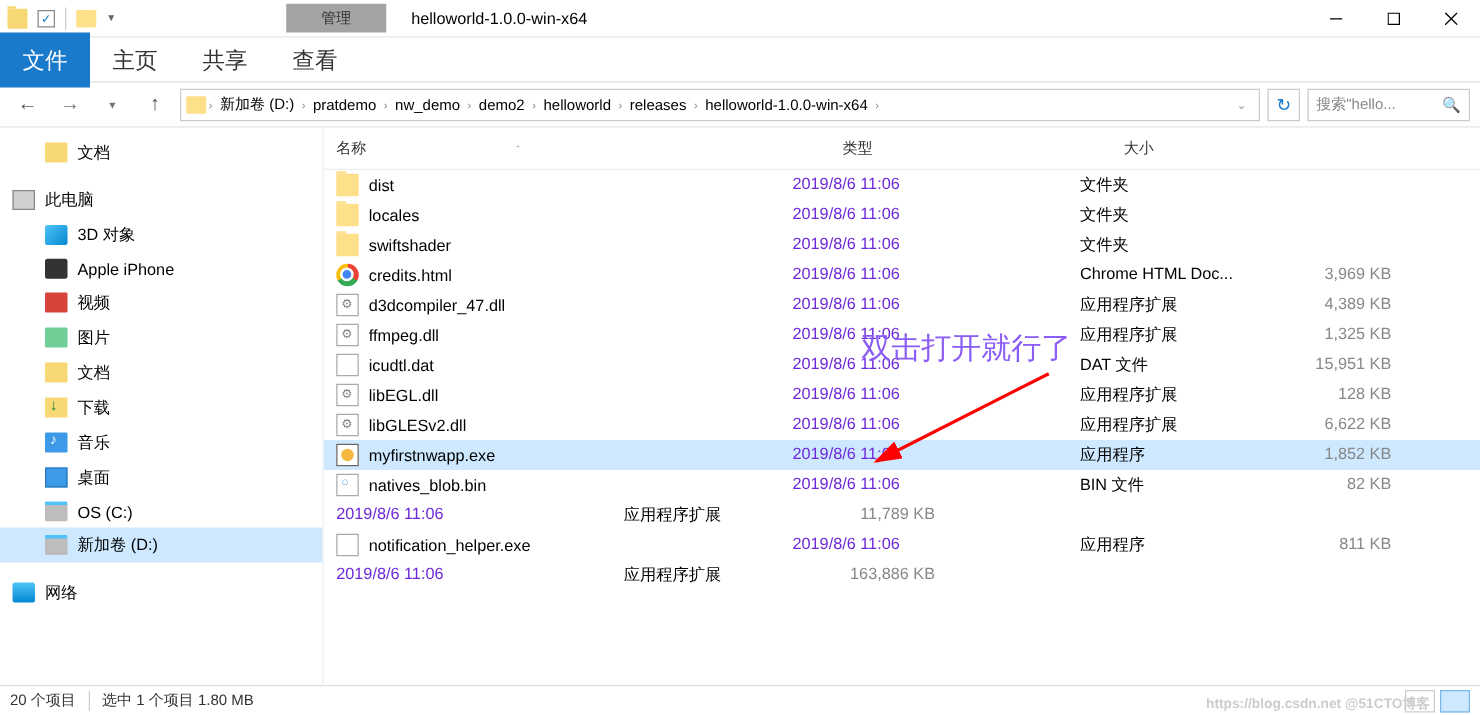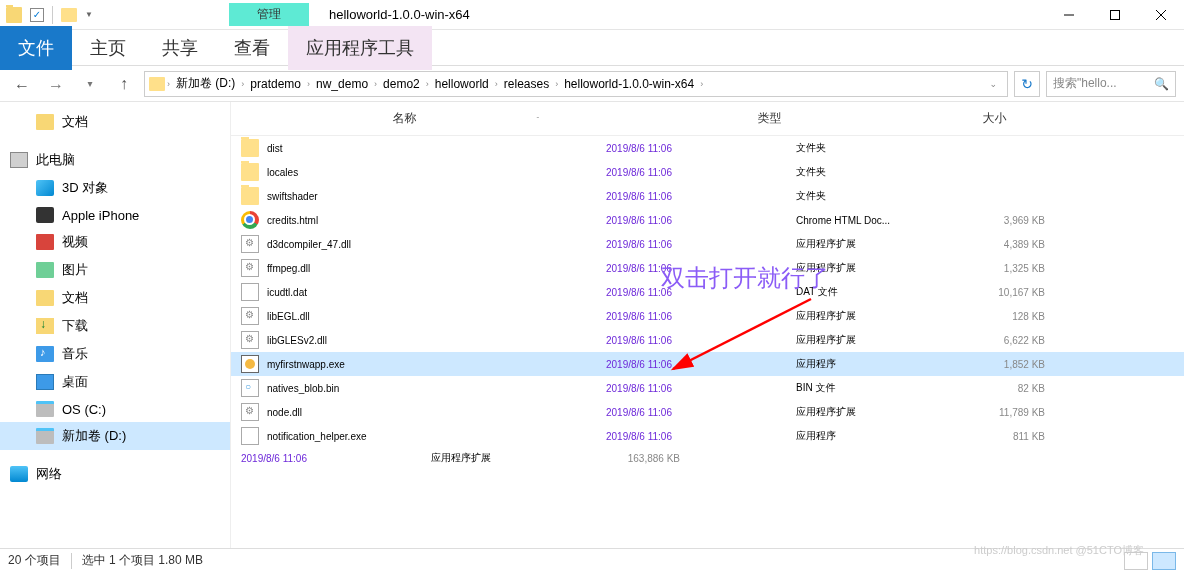--- a/index.html
+++ b/index.html
@@ -6,21 +6,21 @@
 body { width: 1184px; height: 572px; overflow: hidden; background: #fff; font-size: 12px; color: #000; position: relative; }
 
 .titlebar { height: 30px; display: flex; align-items: center; border-bottom: 1px solid #e5e5e5; }
 .qat { display: flex; align-items: center; padding: 0 6px; gap: 8px; }
 .qat-folder { width: 16px; height: 16px; background: #f8d775; border-radius: 1px; position: relative; }
 .qat-folder::before { content: ''; position: absolute; top: -2px; left: 0; width: 7px; height: 2px; background: #f8d775; }
 .qat-check { width: 14px; height: 14px; border: 1px solid #888; display: flex; align-items: center; justify-content: center; color: #0078d4; font-size: 10px; }
 .qat-sep { width: 1px; height: 18px; background: #ccc; }
 .mini-folder { width: 16px; height: 14px; background: #ffe08a; border-radius: 1px; }
 .qat-chev { color: #666; font-size: 8px; }
-.manage-tab { background: #5eead4; color: #333; padding: 3px 28px; font-size: 12px; margin-left: 130px; }
+.manage-tab { background: #a3a3a3; color: #333; padding: 3px 28px; font-size: 12px; margin-left: 130px; }
 .win-title { margin-left: 20px; color: #000; font-size: 13px; }
 .win-ctrl { margin-left: auto; display: flex; }
 .win-btn { width: 46px; height: 30px; display: flex; align-items: center; justify-content: center; color: #000; }
 .win-btn svg { width: 10px; height: 10px; }
 
 .tabs { height: 36px; display: flex; align-items: center; border-bottom: 1px solid #ddd; }
 .tab { padding: 10px 18px; font-size: 18px; color: #333; }
 .tab-active { background: #1979ca; color: #fff; }
 .tab-tool { background: #f3e4f3; }
 
@@ -29,50 +29,50 @@
 .nav-arrow.enabled { color: #555; }
 .addr-bar { flex: 1; border: 1px solid #ccc; height: 26px; display: flex; align-items: center; padding: 0 4px; gap: 2px; }
 .crumb { display: flex; align-items: center; gap: 4px; padding: 0 4px; color: #000; font-size: 12px; white-space: nowrap; }
 .crumb-sep { color: #888; font-size: 9px; }
 .addr-dd { color: #888; font-size: 9px; margin-left: auto; padding: 0 6px; }
 .refresh-btn { width: 26px; height: 26px; border: 1px solid #ccc; display: flex; align-items: center; justify-content: center; color: #1979ca; font-size: 14px; }
 .search-box { width: 130px; border: 1px solid #ccc; height: 26px; display: flex; align-items: center; padding: 0 6px; color: #888; gap: 6px; }
 .search-icon { color: #1979ca; font-size: 12px; }
 
 .body-row { display: flex; height: 452px; }
-.sidebar { width: 231px; overflow: hidden; border-right: 1px solid #eee; padding-top: 6px; }
+.sidebar { width: 259px; overflow: hidden; border-right: 1px solid #eee; padding-top: 6px; }
 .side-item { display: flex; align-items: center; gap: 8px; padding: 5px 8px 5px 24px; font-size: 13px; color: #000; }
 .side-item.l0 { padding-left: 10px; font-weight: normal; }
 .side-item.l1 { padding-left: 36px; }
 .side-item.selected { background: #cde8ff; }
 .tree-icon { width: 18px; height: 16px; flex-shrink: 0; position: relative; }
 .ico-docs { background: #f8d775; border-radius: 1px; }
 .ico-pc { background: #d0d0d0; border: 1px solid #888; }
 .ico-3d { background: linear-gradient(135deg,#4fc3f7,#0288d1); border-radius: 2px; }
 .ico-phone { background: #333; border-radius: 2px; }
 .ico-video { background: #d8443c; border-radius: 1px; }
 .ico-pics { background: #6fcf97; border-radius: 1px; }
 .ico-dl { background: #f8d775; }
 .ico-dl::after { content:'↓'; position:absolute; color:#0a7c2f; font-size:12px; left:4px; top:-1px; font-weight:bold; }
 .ico-music { background: #3d9ae8; border-radius: 1px; }
 .ico-music::after { content:'♪'; position:absolute; color:#fff; font-size:11px; left:4px; top:0; }
 .ico-desktop { background: #3d9ae8; border: 1px solid #2a7ab8; }
 .ico-drive { background: #bdbdbd; border-radius: 1px; border-top: 3px solid #4fc3f7; }
 .ico-net { background: linear-gradient(#4fc3f7,#0288d1); border-radius: 2px; }
 
 .main { flex: 1; display: flex; flex-direction: column; position: relative; }
-.cols { display: flex; padding: 8px 10px; border-bottom: 1px solid #eee; color: #333; font-size: 12px; justify-content: center; }
+.cols { display: flex; padding: 8px 10px; border-bottom: 1px solid #eee; color: #333; font-size: 12px; }
 .col-name { width: 365px; }
 .col-date { width: 190px; }
-.col-type { width: 165px; }
+.col-type { width: 165px; margin-left: 40px; }
 .col-size { width: 100px; text-align: right; padding-right: 16px; }
 .sort-ind { font-size: 8px; color: #888; margin-left: 120px; }
 
 .files { flex: 1; overflow: hidden; }
-.row { display: flex; align-items: center; padding: 3px 10px; font-size: 10px; color: #000; }
+.row { display: flex; padding: 3px 10px; font-size: 13px; color: #000; }
 .row.selected { background: #cde8ff; }
 .row .col-name { display: flex; align-items: center; gap: 8px; }
 .row .col-date { color: #6d28d9; }
 .row .col-size { color: #888; }
 .file-icon { width: 18px; height: 18px; flex-shrink: 0; display: flex; align-items: center; justify-content: center; position: relative; }
 .fic-folder { background: #ffe08a; border-radius: 1px; }
 .fic-folder::before { content:''; position:absolute; top:-2px; left:0; width:8px; height:2px; background:#ffe08a; }
 .fic-chrome { border-radius: 50%; background: conic-gradient(#ea4335 0 120deg,#34a853 120deg 240deg,#fbbc05 240deg 360deg); }
 .fic-chrome::after { content:''; position:absolute; width:7px; height:7px; background:#4285f4; border:2px solid #fff; border-radius:50%; top:3px; left:3px; }
 .fic-dll { background: #fff; border: 1px solid #aaa; }
@@ -84,21 +84,21 @@
 .fic-bin::after { content:'○'; font-size:10px; color:#4fa3e0; position:absolute; top:1px; left:3px; }
 
 .annotation { position: absolute; color: #8b5cf6; font-size: 24px; font-weight: normal; pointer-events: none; top: 160px; left: 430px; font-family: "Microsoft YaHei"; }
 .arrow-svg { position: absolute; top: 192px; left: 430px; pointer-events: none; }
 
 .statusbar { position: absolute; bottom: 0; left: 0; right: 0; height: 24px; border-top: 1px solid #ddd; display: flex; align-items: center; padding: 0 8px; font-size: 12px; color: #333; background: #fff; gap: 10px; }
 .status-sep { width:1px; height:16px; background:#ccc; }
 .status-right { margin-left: auto; display:flex; gap:4px; align-items:center; color:#ccc; font-size:11px; }
 .view-btn { width: 24px; height: 18px; border: 1px solid #ccc; }
 .view-btn.active { background: #cde8ff; border-color: #7ab8e8; }
-.watermark { position: absolute; right: 40px; bottom: 14px; color: #ccc; font-size: 11px; }
+.watermark { position: absolute; right: 40px; bottom: 2px; color: #ccc; font-size: 11px; font-weight: bold; }
 </style>
 </head>
 <body>
 
 <div class="titlebar">
   <div class="qat">
     <div class="qat-folder"></div>
     <div class="qat-check">✓</div>
     <div class="qat-sep"></div>
     <div class="mini-folder"></div>
@@ -124,21 +124,20 @@
         </svg>
       </div>
   </div>
 </div>
 
 <div class="tabs">
   <div class="tab tab-active">文件</div>
   <div class="tab">主页</div>
   <div class="tab">共享</div>
   <div class="tab">查看</div>
-  <div class="tab tab-tool">应用程序工具</div>
 </div>
 
 <div class="addr-row">
   <div class="nav-arrow enabled">←</div>
   <div class="nav-arrow">→</div>
   <div class="nav-arrow" style="font-size:10px">▾</div>
   <div class="nav-arrow enabled">↑</div>
   <div class="addr-bar">
     <div class="mini-folder"></div>
     <span class="crumb-sep">›</span>
@@ -285,21 +284,21 @@
           <div class="col-type">应用程序扩展</div>
           <div class="col-size">1,325 KB</div>
         </div>
         <div class="row">
           <div class="col-name">
             <div class="file-icon fic-dat"></div>
             <span>icudtl.dat</span>
           </div>
           <div class="col-date">2019/8/6 11:06</div>
           <div class="col-type">DAT 文件</div>
-          <div class="col-size">10,167 KB</div>
+          <div class="col-size">15,951 KB</div>
         </div>
         <div class="row">
           <div class="col-name">
             <div class="file-icon fic-dll"></div>
             <span>libEGL.dll</span>
           </div>
           <div class="col-date">2019/8/6 11:06</div>
           <div class="col-type">应用程序扩展</div>
           <div class="col-size">128 KB</div>
         </div>
@@ -324,24 +323,20 @@
         <div class="row">
           <div class="col-name">
             <div class="file-icon fic-bin"></div>
             <span>natives_blob.bin</span>
           </div>
           <div class="col-date">2019/8/6 11:06</div>
           <div class="col-type">BIN 文件</div>
           <div class="col-size">82 KB</div>
         </div>
         <div class="row">
-          <div class="col-name">
-            <div class="file-icon fic-dll"></div>
-            <span>node.dll</span>
-          </div>
           <div class="col-date">2019/8/6 11:06</div>
           <div class="col-type">应用程序扩展</div>
           <div class="col-size">11,789 KB</div>
         </div>
         <div class="row">
           <div class="col-name">
             <div class="file-icon fic-dat"></div>
             <span>notification_helper.exe</span>
           </div>
           <div class="col-date">2019/8/6 11:06</div>

